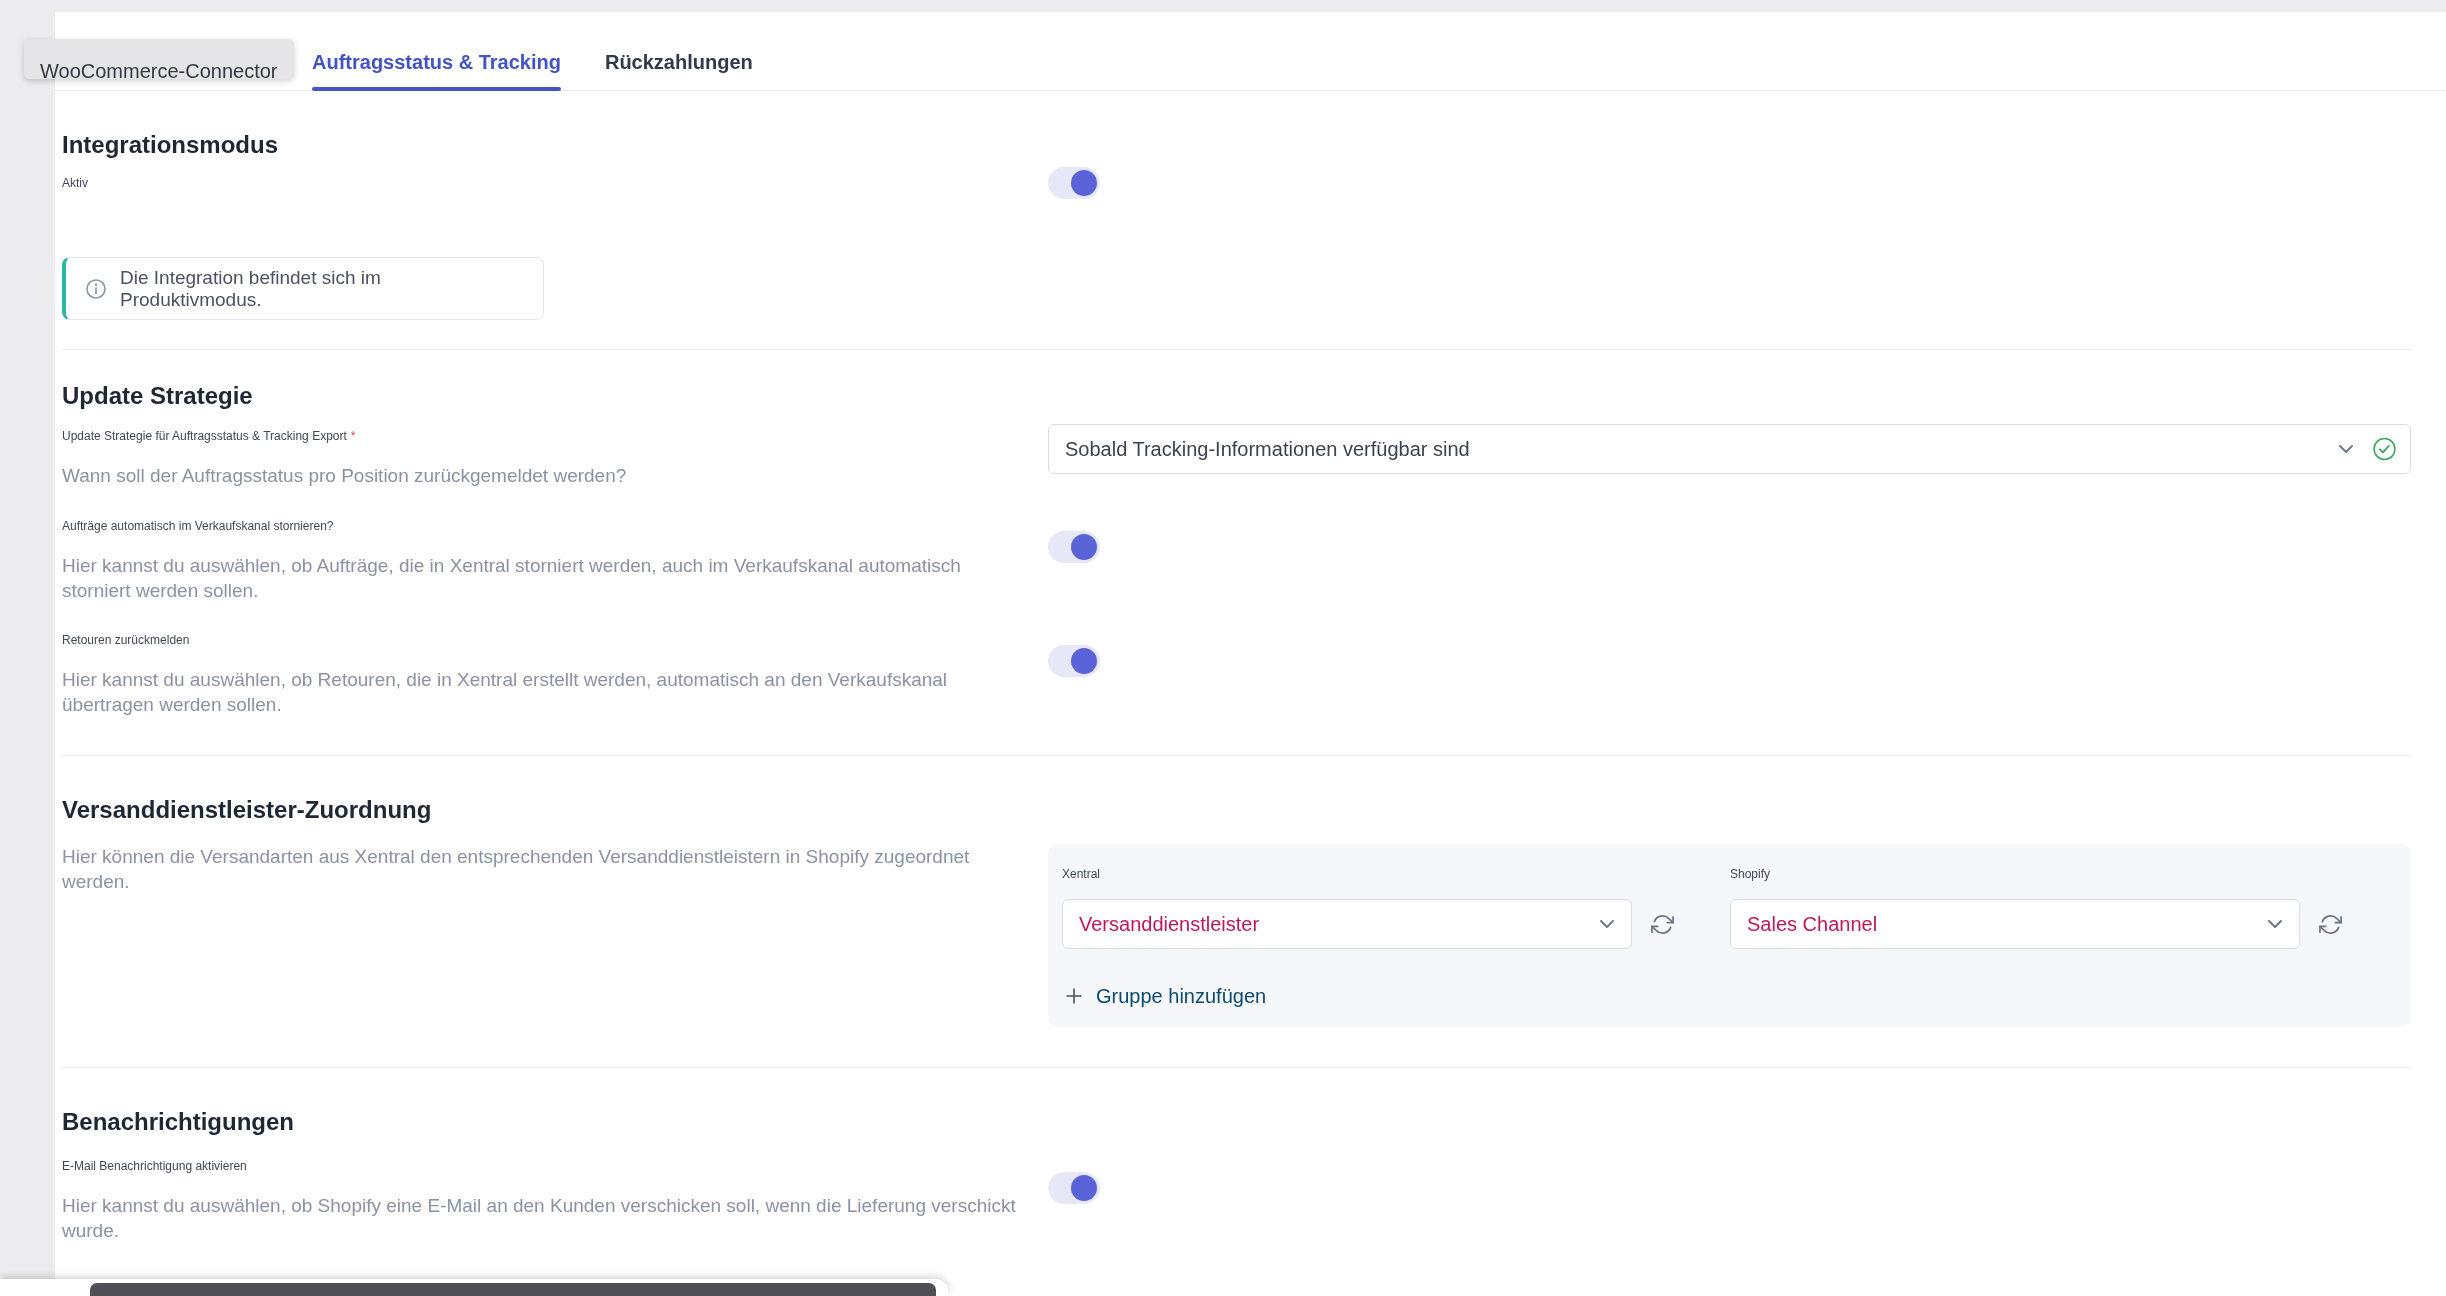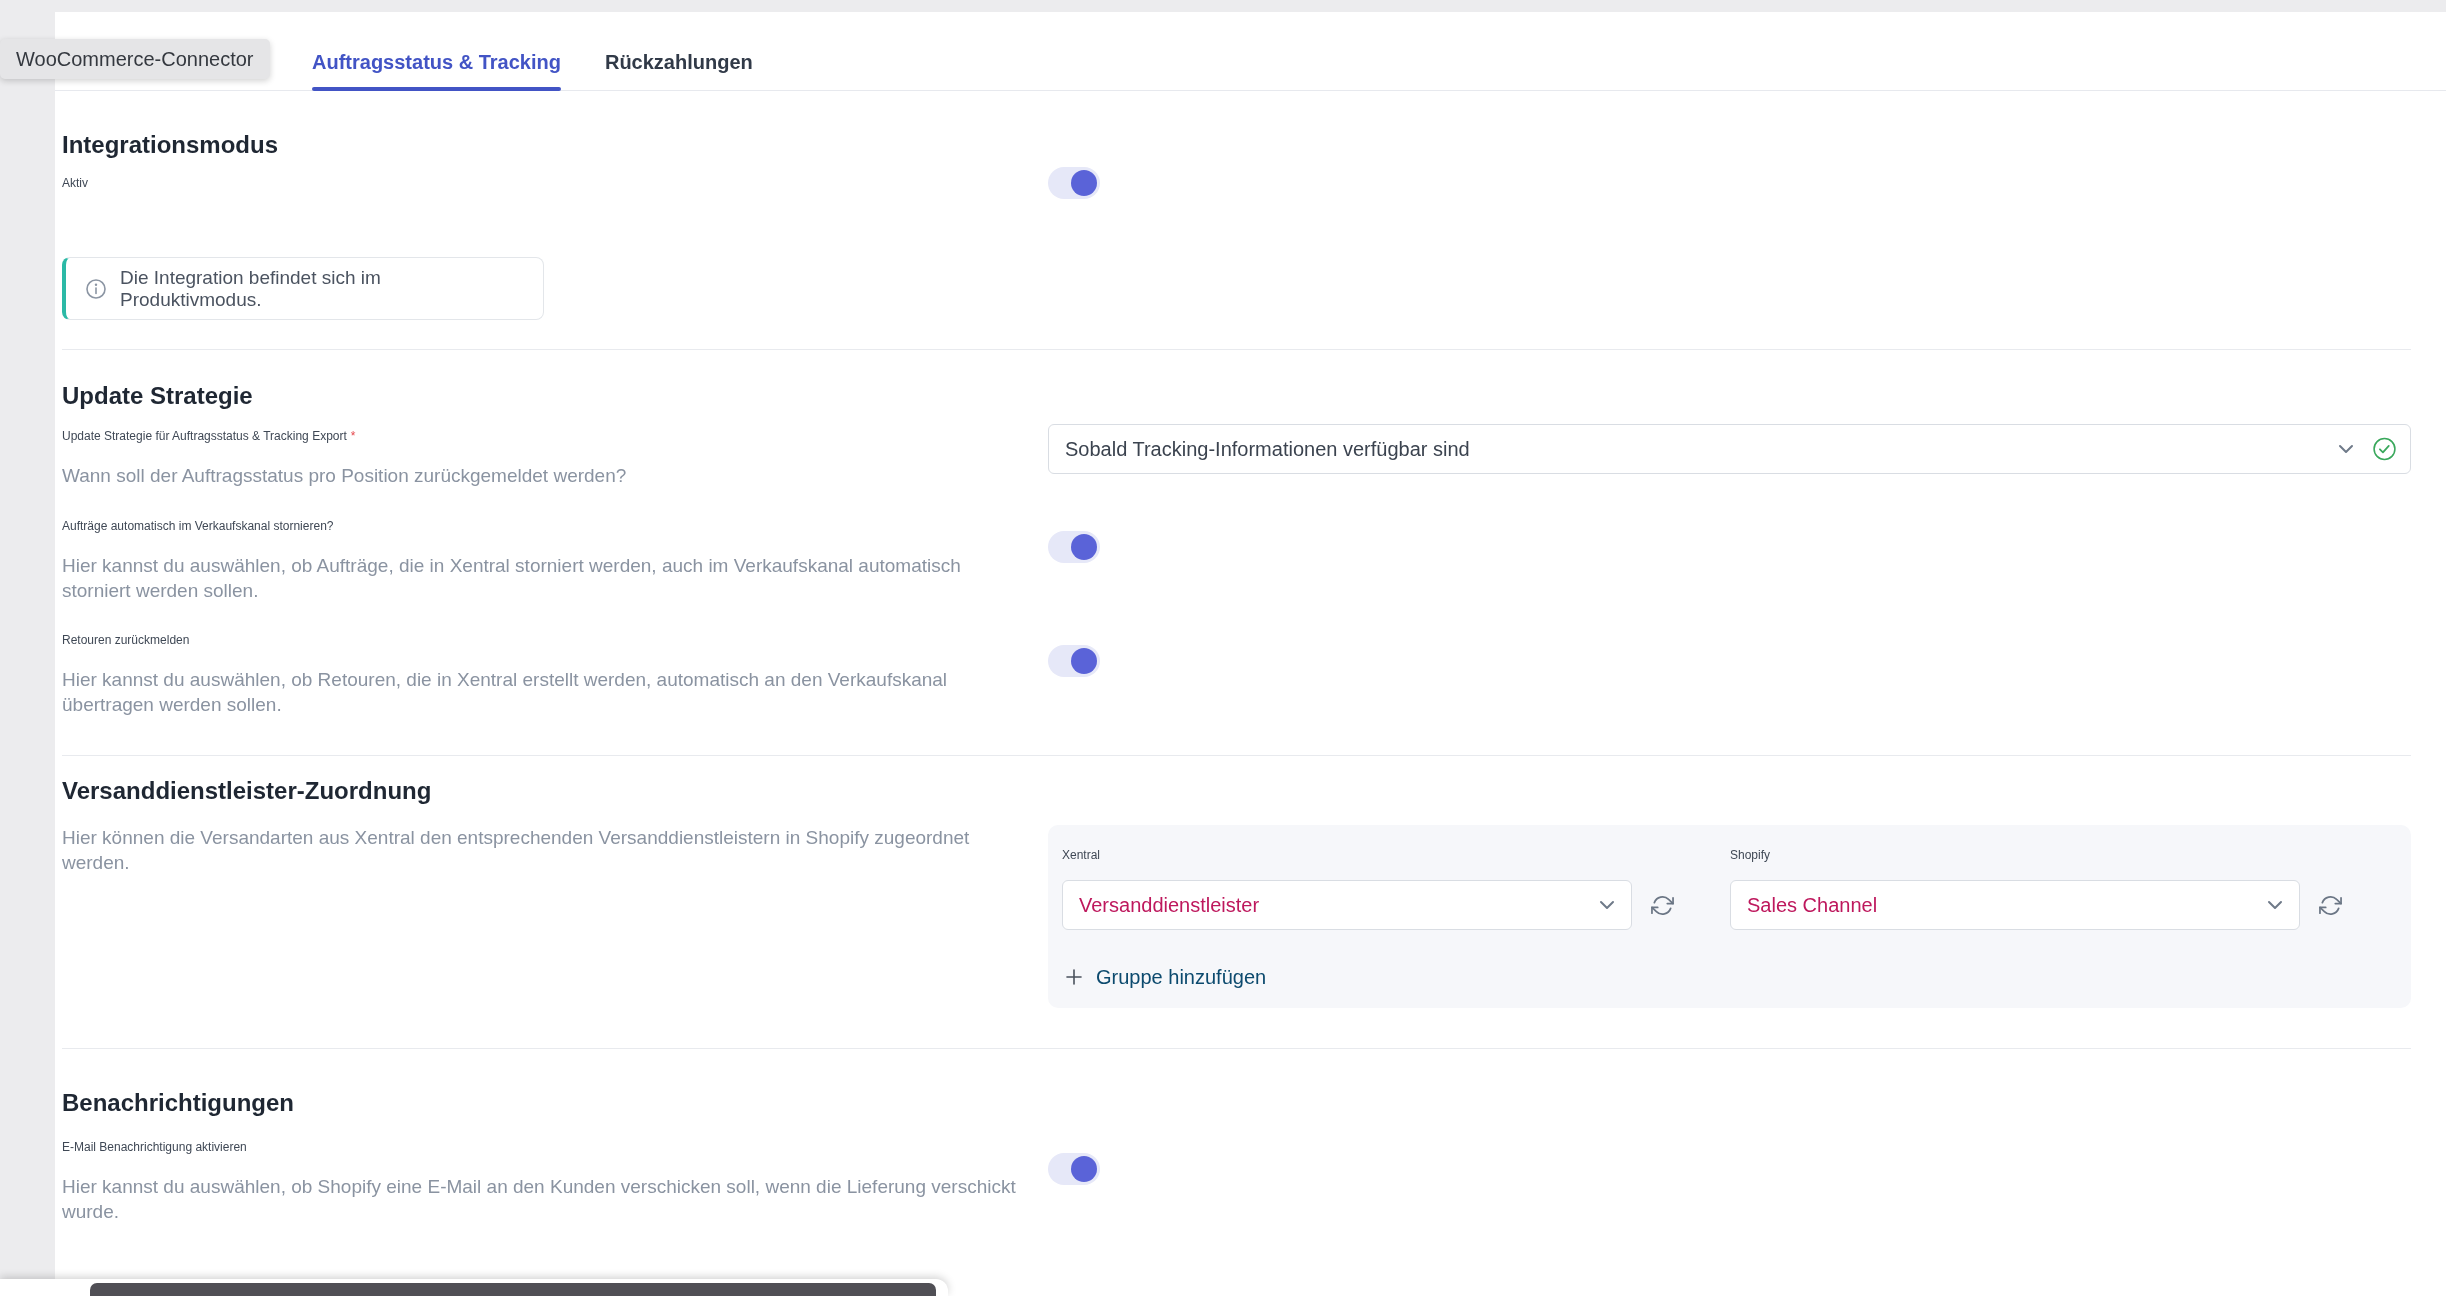--- a/index.html
+++ b/index.html
@@ -86,21 +86,21 @@
   .select.small { padding-right:46px; }
   .select.small .chev { right:12px; }
   .placeholder { color:#be185d; }
 
   .row-cancel { margin-top:26px; }
   .row-returns { margin-top:25px; }
   .row-cancel .toggle, .row-returns .toggle { margin-top:17px; }
   .div-2 { margin-top:38px; }
 
   
-  .sec-carrier .section-title { margin-top:21px; }
+  .sec-carrier .section-title { margin-top:40px; }
   .row-carrier { margin-top:20px; }
   .row-carrier .hint { margin-top:0; }
 
   .panel {
     background:#f6f7fa; border-radius:10px;
     padding:18px 14px 15px 14px; width:100%;
   }
   .panel-fields { display:flex; align-items:flex-end; }
   .field-group { width:570px; }
   .field-group .label { margin-bottom:12px; }
@@ -116,23 +116,23 @@
   }
   .div-3 { margin-top:40px; }
 
   
   .sec-notify .section-title { margin-top:40px; }
   .row-email { margin-top:18px; }
   .row-email .toggle { margin-top:18px; }
 
   
   .tooltip {
-    position:absolute; left:0; top:39px; height:40px;
+    position:absolute; left:24px; top:39px; height:40px;
     background:#e5e5e7; color:#34383f; border-radius:5px;
-    padding:0 16px; line-height:40px; font-size:20px; font-weight:500;
+    padding:12px 16px; line-height:40px; font-size:20px; font-weight:500;
     box-shadow:0 2px 6px rgba(0,0,0,0.18); z-index:20; white-space:nowrap;
   }
 
   
   .bottom-sheet {
     position:absolute; left:0; bottom:0; width:948px; height:17px;
     background:#ffffff; border-top-right-radius:12px;
     box-shadow:0 -2px 8px rgba(0,0,0,0.18); z-index:30;
   }
   .scroll-thumb {

